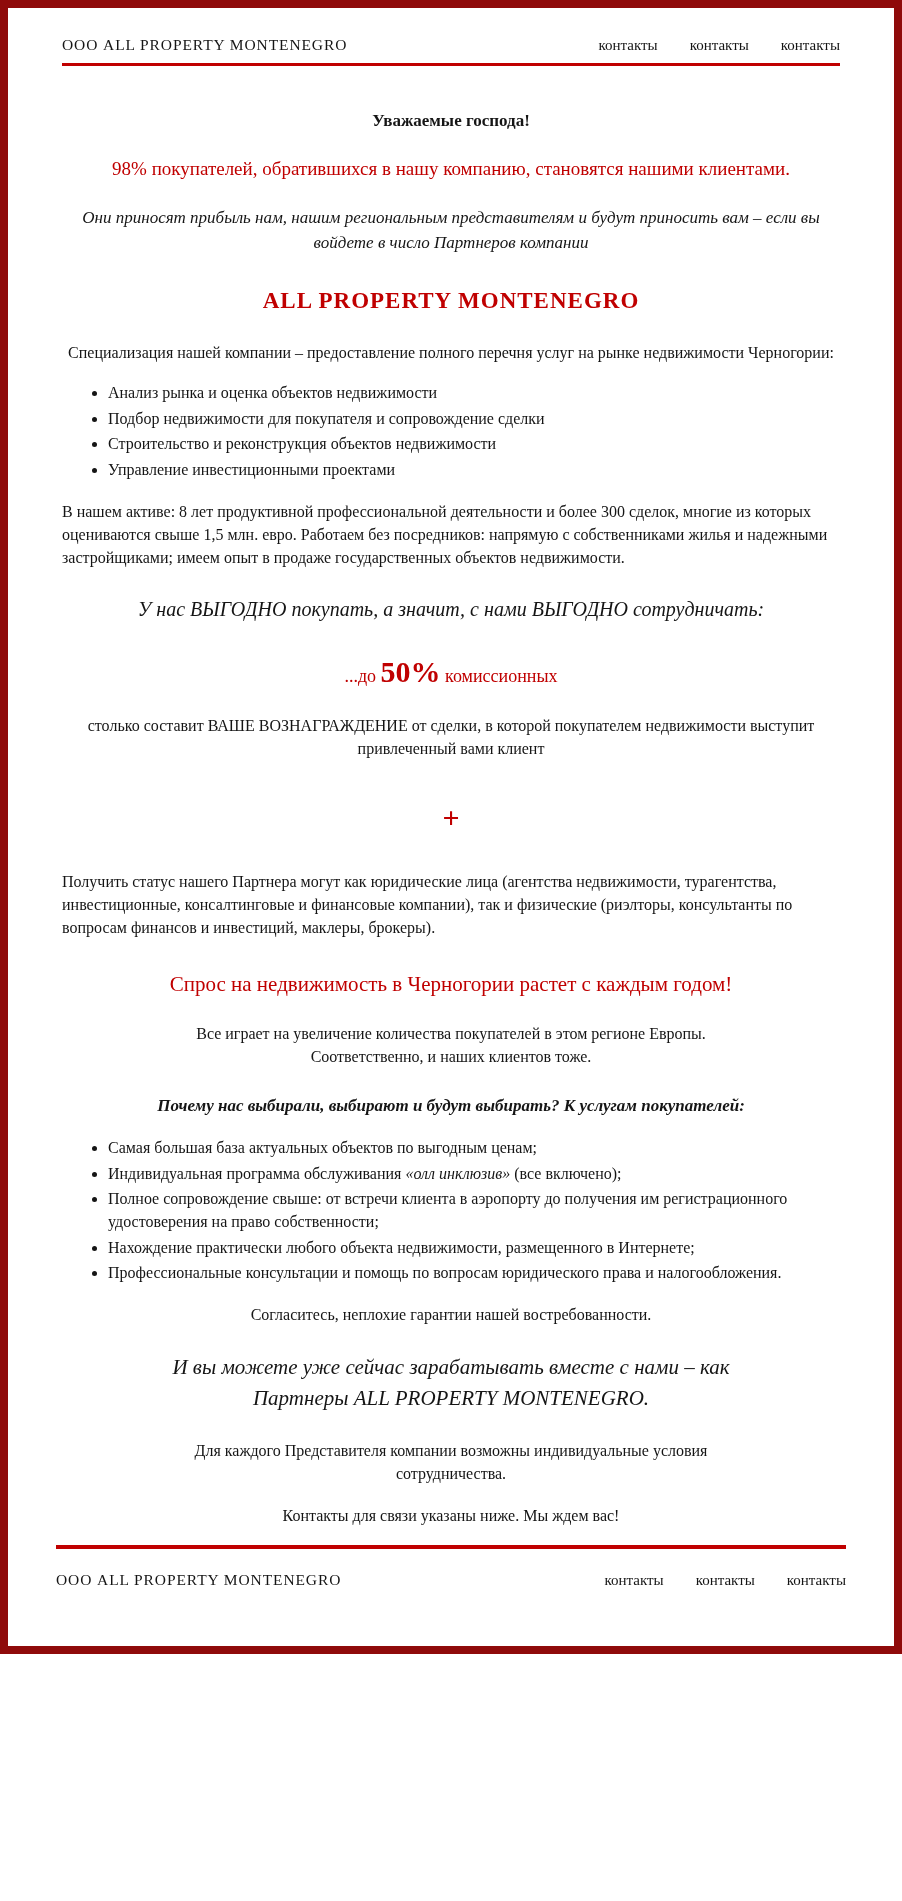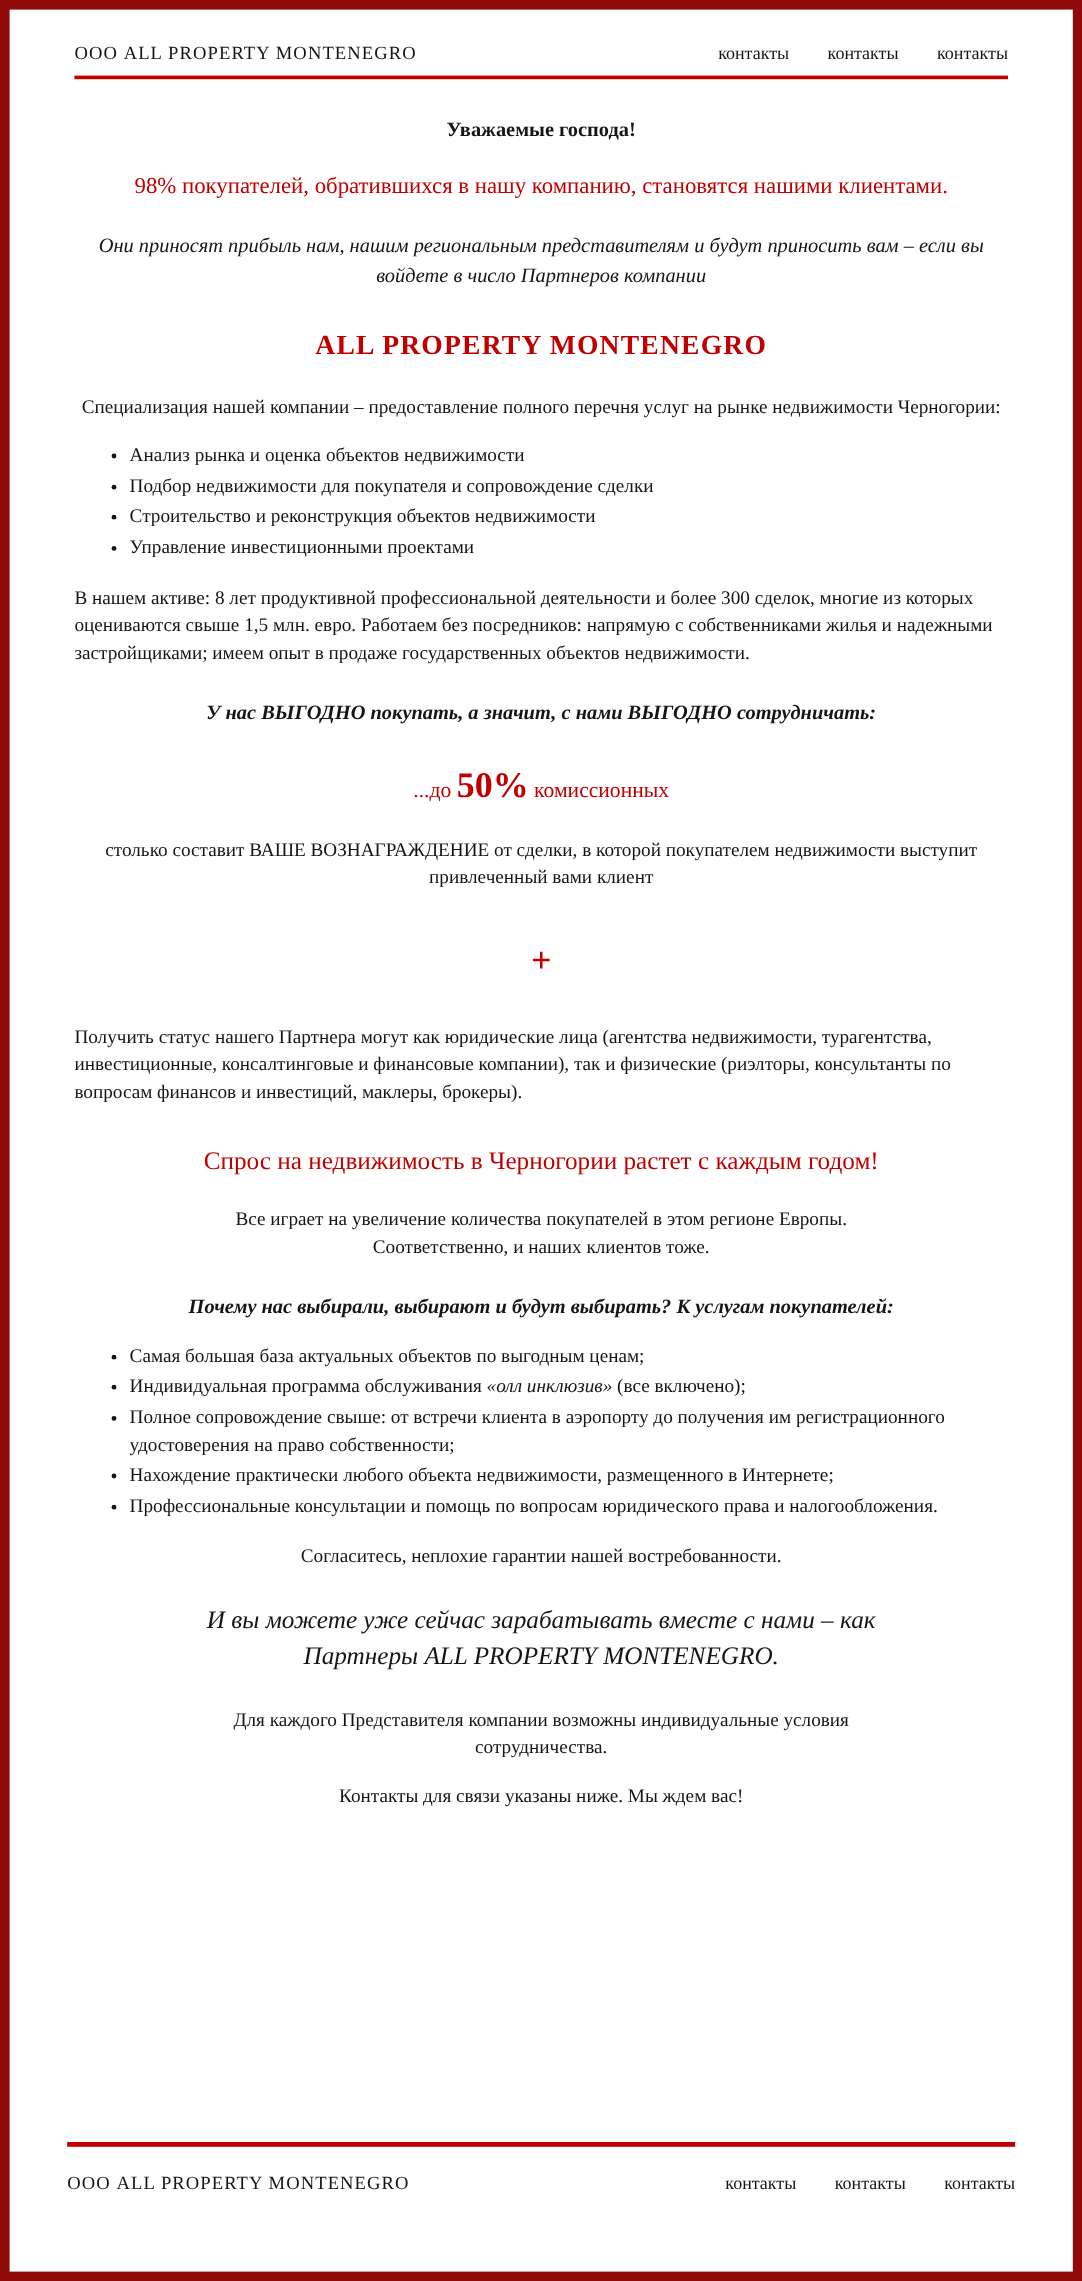--- a/index.html
+++ b/index.html
@@ -1,19 +1,19 @@
 <!DOCTYPE html>
 <html><head>
 <meta charset="utf-8">
 <style>
   * { box-sizing: border-box; }
   html, body { margin: 0; padding: 0; background: #ffffff; }
   .page {
     width: 902px;
-    height: 1901px;
+    height: 1654px;
     border: 8px solid #8f0a0a;
     background: #ffffff;
     display: flex;
     flex-direction: column;
     overflow: hidden;
     font-family: "Liberation Serif", serif;
     color: #151515;
   }
   
   header { padding: 0 54px; }
@@ -28,38 +28,38 @@
   .company {
     font-size: 15.5px;
     letter-spacing: 0.9px;
   }
   .links { display: flex; gap: 32px; font-size: 15px; }
   .links a { color: #151515; text-decoration: none; cursor: pointer; }
   .rule { height: 3px; background: #c00000; }
   .rule.thick { height: 4px; }
 
   
-  main { flex: 1; padding: 4px 54px 0; }
+  main { flex: 1; padding: 17px 54px 0; }
   p { margin: 18px 0; font-size: 16px; line-height: 1.45; text-align: center; }
   .left { text-align: left; }
   .prewrap { white-space: pre-line; }
 
   .greeting { font-weight: bold; font-size: 17px; margin-top: 26px; }
   .lead-red { color: #c00000; font-size: 19px; line-height: 1.4; margin: 22px 0; }
   .lead-italic { font-style: italic; font-size: 17px; margin: 24px 10px; }
   .brand-title {
     color: #c00000;
     font-weight: bold;
     font-size: 23px;
     letter-spacing: 1px;
     margin: 28px 0 24px;
   }
   ul.bullets { margin: 16px 0; padding-left: 46px; text-align: left; }
   ul.bullets li { font-size: 16px; line-height: 1.42; margin: 3px 0; }
-  .profit-line { font-weight: bold; font-style: italic; font-size: 17px; margin: 26px 0; }
+  .profit-line { font-weight: normal; font-style: italic; font-size: 20px; margin: 26px 0; }
   .commission { color: #c00000; font-size: 18px; margin: 24px 0 20px; }
   .commission .big { font-size: 30px; font-weight: bold; }
   .plus-sign {
     color: #c00000;
     font-weight: bold;
     font-size: 30px;
     margin: 36px 0 30px;
   }
   .demand-heading { color: #c00000; font-size: 21px; margin: 30px 0 22px; }
   .why-heading { font-weight: bold; font-style: italic; font-size: 17px; margin: 26px 0 18px; }

